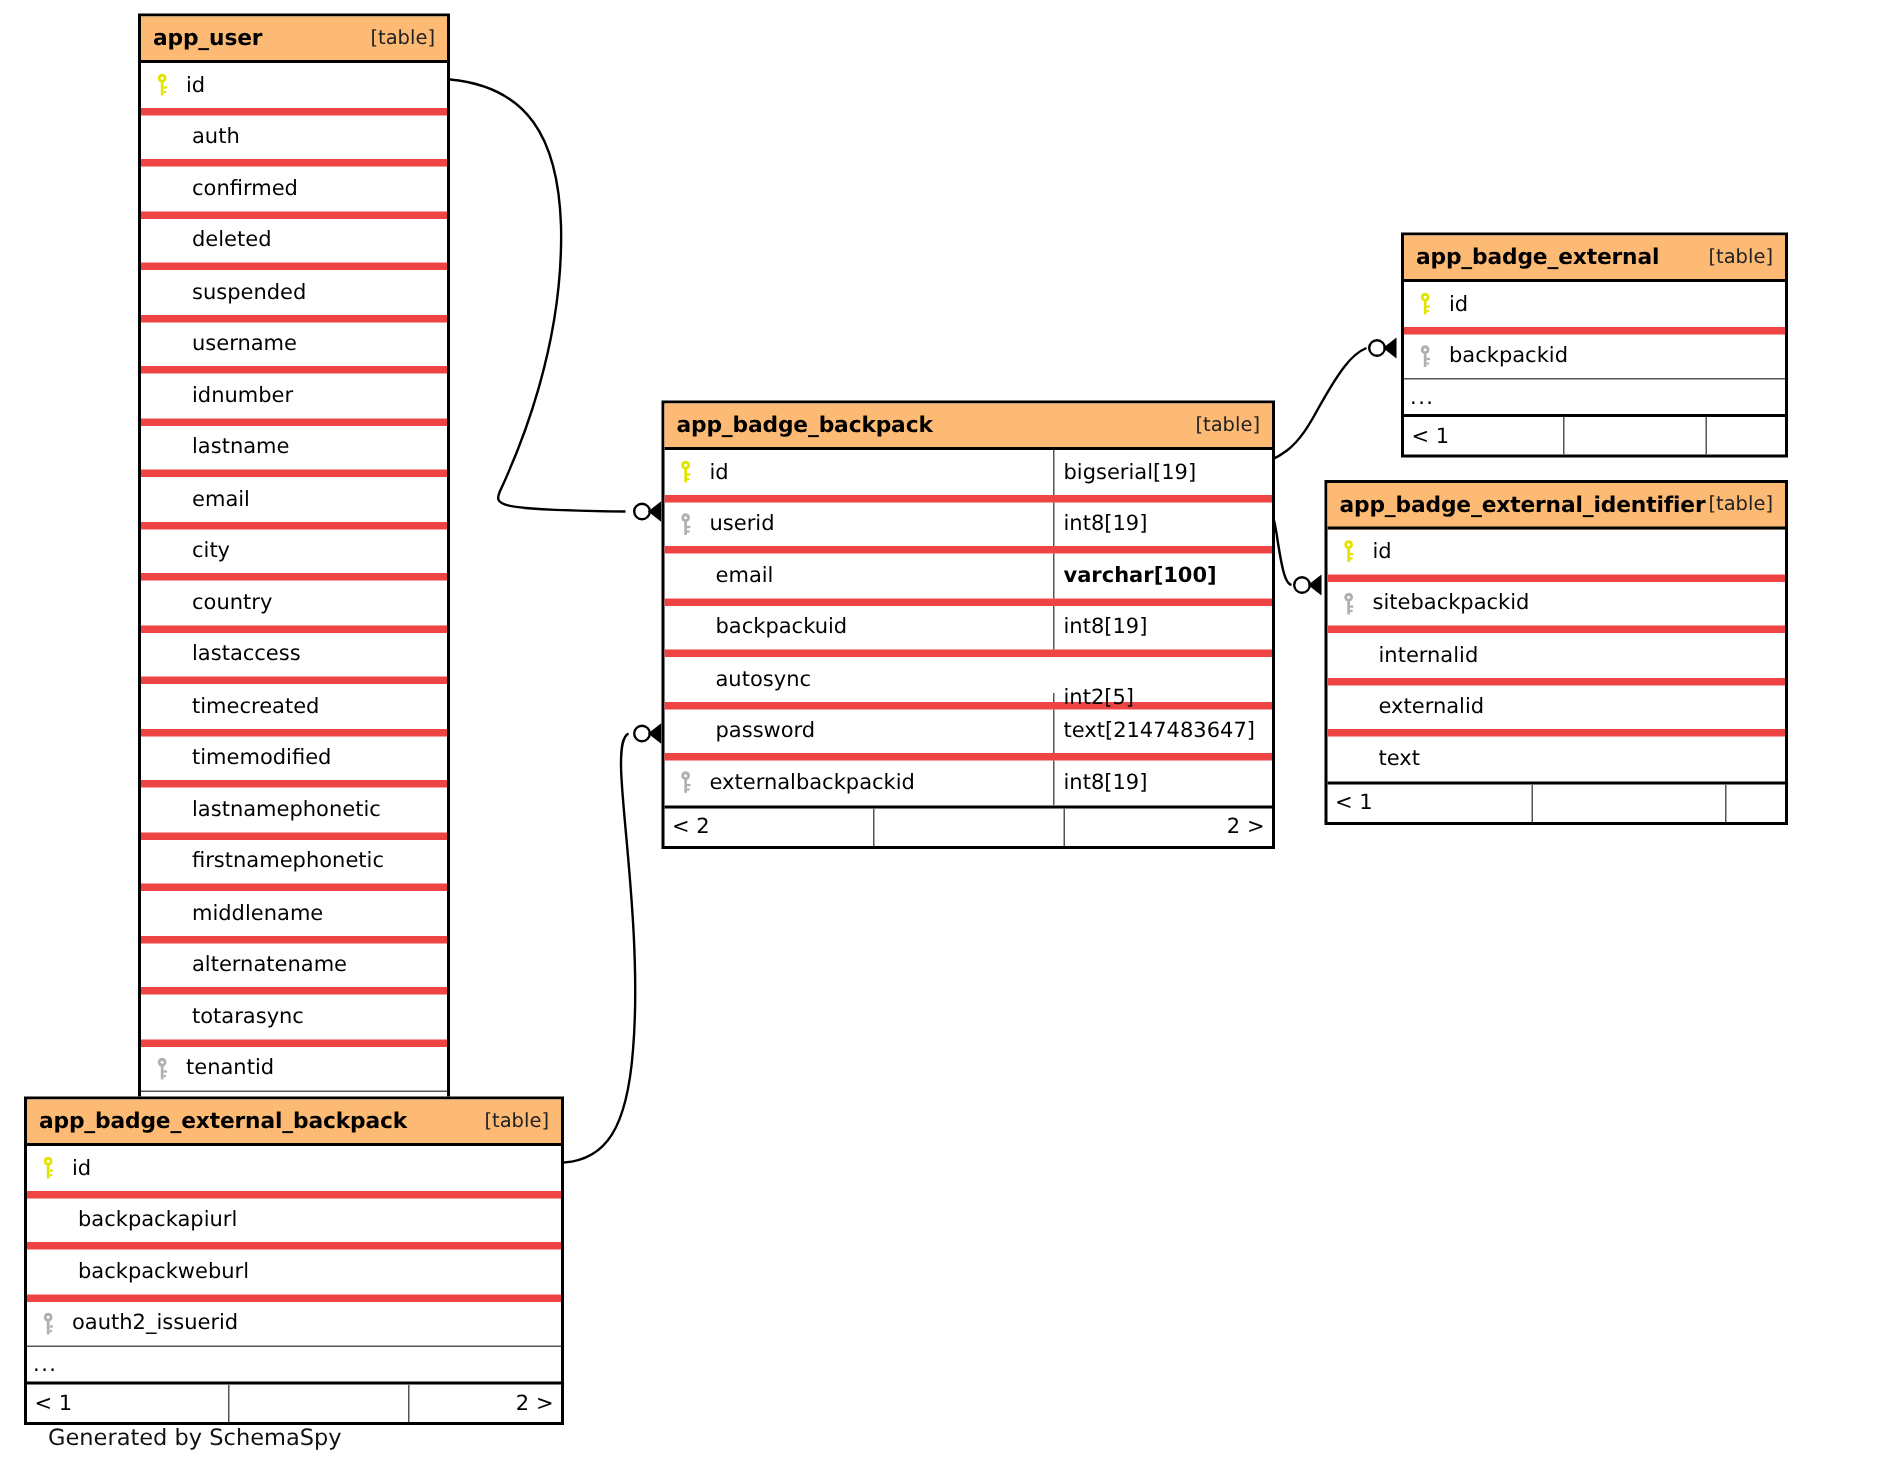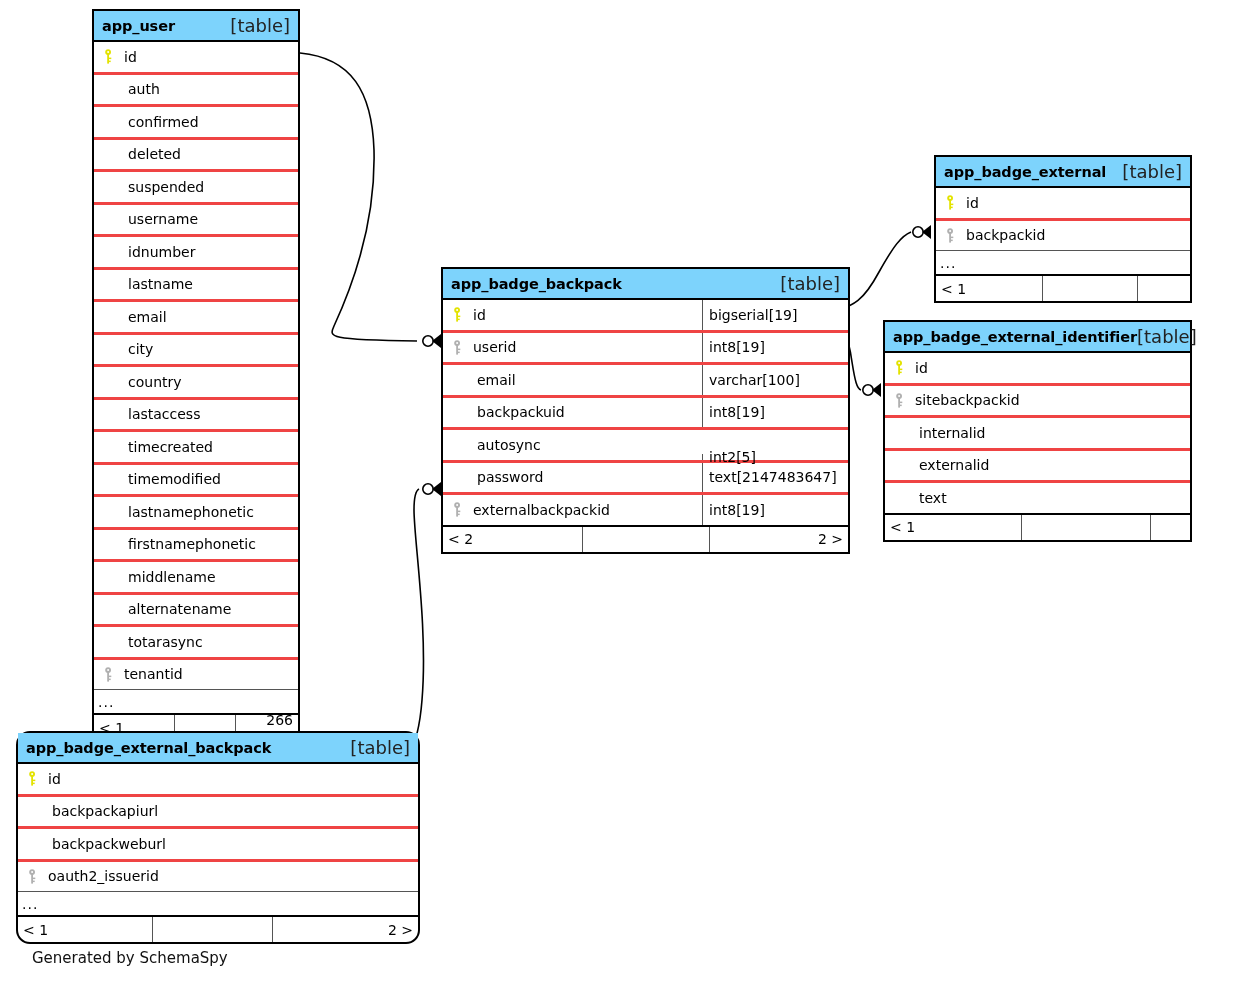--- a/index.html
+++ b/index.html
@@ -32,41 +32,41 @@
     position: absolute;
     box-sizing: border-box;
     border: 2px solid #000000;
     background: #ffffff;
     z-index: 2;
   }
   .tbl-head {
     display: flex;
     align-items: center;
     justify-content: space-between;
-    background: #7dd3fc;
+    background: #fdba74;
     border-bottom: 2px solid #000000;
     padding: 0 8px;
     height: 29px;
   }
   .tbl-name {
     font-weight: bold;
     font-size: 14.5px;
     letter-spacing: -0.1px;
     white-space: nowrap;
   }
   .tbl-tag {
-    font-size: 18px;
+    font-size: 13px;
     color: #222222;
     white-space: nowrap;
   }
   .row {
     display: flex;
     align-items: stretch;
     height: 29.5px;
-    border-bottom: 3px solid #ef4444;
+    border-bottom: 5px solid #ef4444;
   }
   .row:last-of-type {
     border-bottom: none;
   }
   .cell-name {
     flex: 1 1 auto;
     display: flex;
     align-items: center;
     padding-left: 6px;
     font-size: 14px;
@@ -364,21 +364,21 @@
             </span>
             <span class="lbl">userid</span>
           </div>
           <div class="cell-type" style="flex: 0 0 139px;">int8[19]</div>
         </div>
         <div class="row">
           <div class="cell-name">
             <span class="keyslot"></span>
             <span class="lbl indent">email</span>
           </div>
-          <div class="cell-type" style="flex: 0 0 139px;">varchar[100]</div>
+          <div class="cell-type" style="flex: 0 0 139px; font-weight: bold;">varchar[100]</div>
         </div>
         <div class="row">
           <div class="cell-name">
             <span class="keyslot"></span>
             <span class="lbl indent">backpackuid</span>
           </div>
           <div class="cell-type" style="flex: 0 0 139px;">int8[19]</div>
         </div>
         <div class="row">
           <div class="cell-name">
@@ -513,21 +513,21 @@
           </div>
         </div>
       </div>
     <div class="row-foot">
       <div class="foot-cell foot-left" style="flex:0 0 126px;">&lt; 1</div>
       <div class="foot-cell" style="flex:0 0 118px;"></div>
       <div class="foot-cell foot-right" style="flex:1 1 auto;"></div>
     </div>
   </div>
 
-  <div class="tbl" id="tbl-app_badge_external_backpack" style="left:16px; top:731px; width:404px;border-radius:14px;">
+  <div class="tbl" id="tbl-app_badge_external_backpack" style="left:16px; top:731px; width:360px;">
     <div class="tbl-head">
       <span class="tbl-name">app_badge_external_backpack</span>
       <span class="tbl-tag">[table]</span>
     </div>
     <div id="cols-app_badge_external_backpack">
         <div class="row">
           <div class="cell-name">
             <span class="keyslot">
               <svg class="key" viewBox="0 0 9 15" xmlns="http://www.w3.org/2000/svg">
                 <circle cx="3.1" cy="3.1" r="2.9" fill="#e3e300"></circle>

